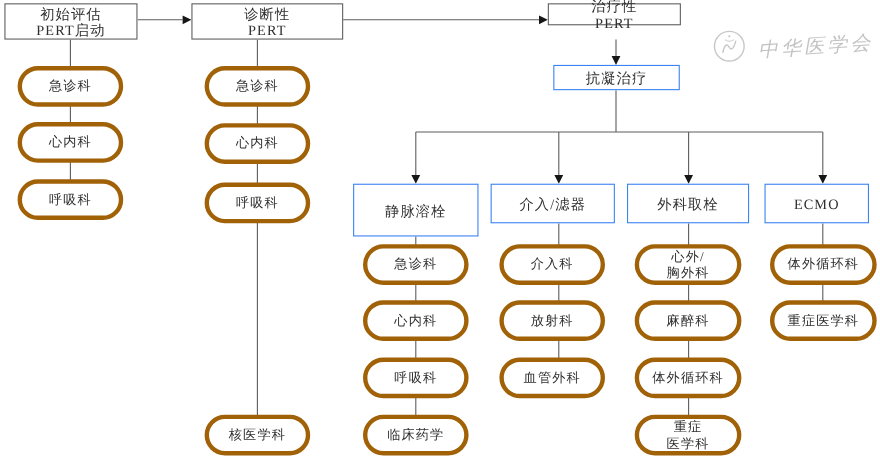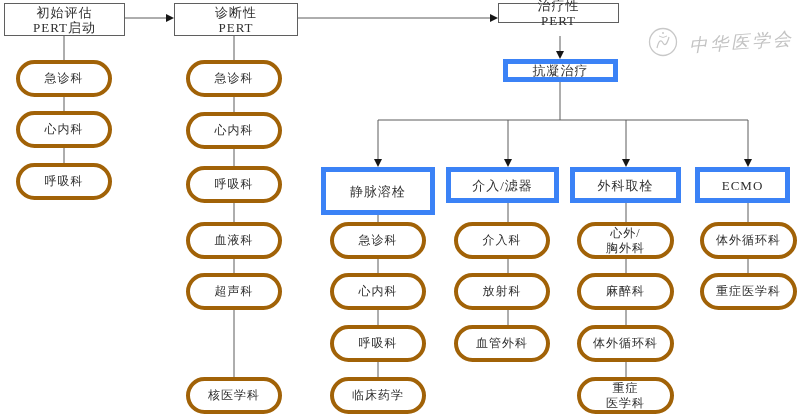--- a/index.html
+++ b/index.html
@@ -10,21 +10,21 @@
   svg.connectors{position:absolute;left:0;top:0;width:800px;height:416px;}
   svg.connectors line{stroke:#5c5c5c;stroke-width:1;}
   svg.connectors polygon{fill:#161616;stroke:none;}
   .node{
     position:absolute;background:#ffffff;box-sizing:border-box;
     display:flex;align-items:center;justify-content:center;
     text-align:center;color:#2f2f2f;
   }
   .node .lbl{white-space:pre-line;letter-spacing:1px;}
   .rect{border:1px solid #5f5f5f;font-size:13px;line-height:15px;}
-  .rect-thin{border:5px solid #3b82f6;font-size:13px;line-height:15px;text-align:center;}
+  .rect-thin{border:1px solid #3b82f6;font-size:13px;line-height:15px;text-align:center;}
   .oval{border:4px solid #a16207;border-radius:19px;font-size:12px;line-height:14.5px;}
   .watermark{
     position:absolute;left:646px;top:21px;width:152px;height:42px;
     display:flex;align-items:center;gap:9px;pointer-events:none;
   }
   .wm-text{
     font-size:18px;font-style:italic;color:#c3c3c3;letter-spacing:3px;
     transform:rotate(-4deg);white-space:nowrap;
     font-family:"DejaVu Serif","Liberation Serif",serif;
   }
@@ -60,21 +60,21 @@
     <line x1="626" y1="120" x2="626" y2="160"></line>
     <polygon points="622,159 630,159 626,167"></polygon>
     <line x1="748" y1="120" x2="748" y2="160"></line>
     <polygon points="744,159 752,159 748,167"></polygon>
   </svg>
 
   <div class="node rect" style="left:4px;top:3px;width:121px;height:33px">
     <span class="lbl">初始评估
 PERT启动</span>
   </div>
-  <div class="node rect" style="left:174px;top:3px;width:124px;height:33px">
+  <div class="node rect" style="left:174px;top:3px;width:138px;height:33px">
     <span class="lbl">诊断性
 PERT</span>
   </div>
   <div class="node rect" style="left:498px;top:3px;width:121px;height:20px">
     <span class="lbl">治疗性
 PERT</span>
   </div>
 
   <div class="node rect-thin" style="left:503px;top:59px;width:115px;height:23px">
     <span class="lbl">抗凝治疗</span>
@@ -104,26 +104,20 @@
   </div>
 
   <div class="node oval" style="left:186px;top:60px;width:96px;height:37px">
     <span class="lbl">急诊科</span>
   </div>
   <div class="node oval" style="left:186px;top:112px;width:96px;height:37px">
     <span class="lbl">心内科</span>
   </div>
   <div class="node oval" style="left:186px;top:166px;width:96px;height:37px">
     <span class="lbl">呼吸科</span>
-  </div>
-  <div class="node oval" style="left:186px;top:222px;width:96px;height:37px">
-    <span class="lbl">血液科</span>
-  </div>
-  <div class="node oval" style="left:186px;top:273px;width:96px;height:37px">
-    <span class="lbl">超声科</span>
   </div>
   <div class="node oval" style="left:186px;top:377px;width:96px;height:37px">
     <span class="lbl">核医学科</span>
   </div>
 
   <div class="node oval" style="left:330px;top:222px;width:96px;height:37px">
     <span class="lbl">急诊科</span>
   </div>
   <div class="node oval" style="left:330px;top:273px;width:96px;height:37px">
     <span class="lbl">心内科</span>

